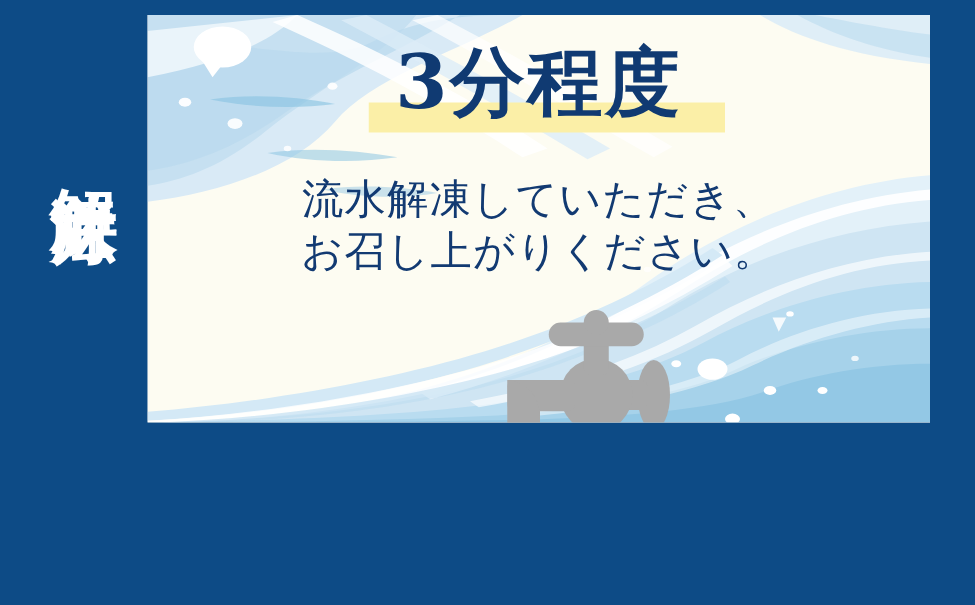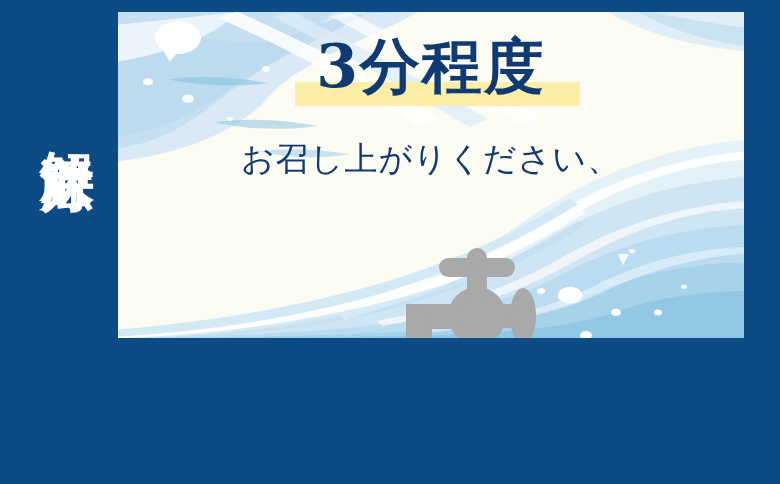--- a/index.html
+++ b/index.html
@@ -111,21 +111,22 @@
         <circle cx="514" cy="336" r="3" fill="#ffffff"></circle>
         <circle cx="400" cy="286" r="3" fill="#ffffff" opacity="0.7"></circle>
         <circle cx="566" cy="386" r="3" fill="#ffffff" opacity="0.8"></circle>
       </g>
     </svg>
 
     <div class="hl-mark"></div>
 
     <div class="headline-fg">3分程度</div>
 
-    <div class="subline l1">お召し上がりください、</div>
+    <div class="subline l1">流水解凍していただき、</div>
+    <div class="subline l2">お召し上がりください。</div>
 
     <svg class="art" viewBox="0 0 260 215">
 
       <g>
 
         <ellipse cx="209" cy="74" rx="13" ry="28" fill="#a9a9a9"></ellipse>
         <rect x="176" y="62" width="28" height="24" rx="6" fill="#a9a9a9"></rect>
 
         <circle cx="163" cy="74" r="29" fill="#a9a9a9"></circle>
 

